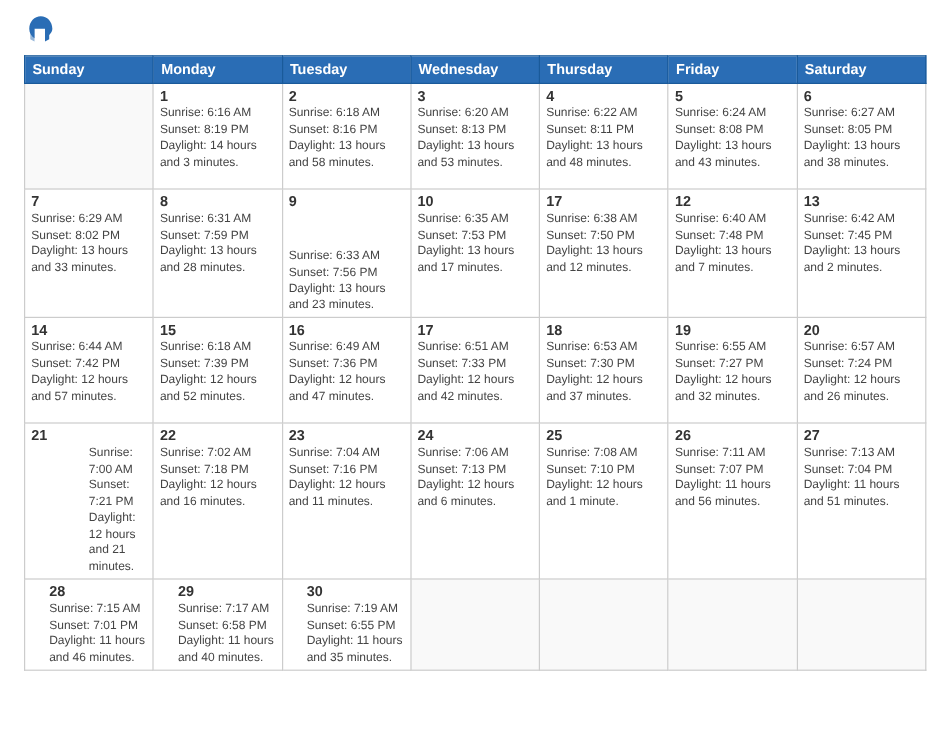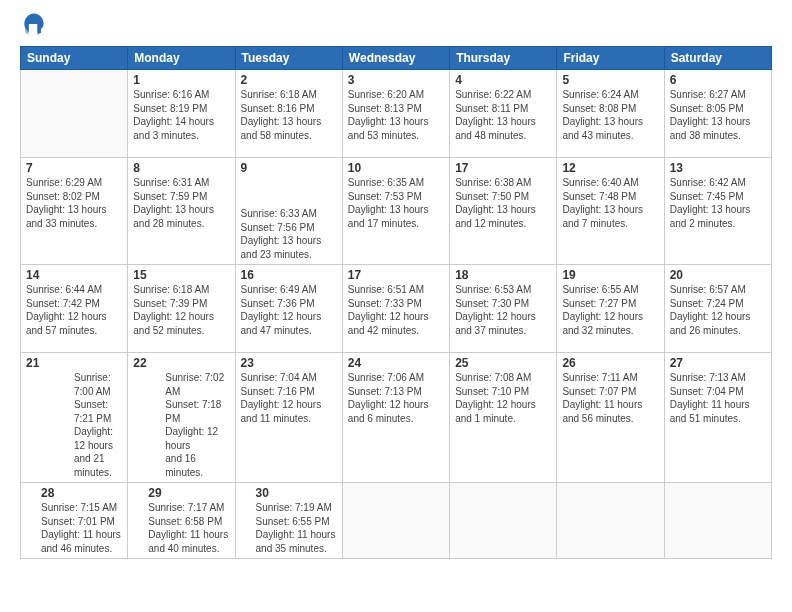--- a/index.html
+++ b/index.html
@@ -289,21 +289,21 @@
         <tr>
           <td>
             <span class="day-num">21</span>
             <div class="day-info" style="white-space: pre-line; margin-left: 48px;">Sunrise: 7:00 AM
 Sunset: 7:21 PM
 Daylight: 12 hours
 and 21 minutes.</div>
           </td>
           <td>
             <span class="day-num">22</span>
-            <div class="day-info" style="white-space: pre-line; margin-left: 32px;">Sunrise: 7:02 AM
+            <div class="day-info" style="white-space: pre-line;">Sunrise: 7:02 AM
 Sunset: 7:18 PM
 Daylight: 12 hours
 and 16 minutes.</div>
           </td>
           <td>
             <span class="day-num">23</span>
             <div class="day-info" style="white-space: pre-line;">Sunrise: 7:04 AM
 Sunset: 7:16 PM
 Daylight: 12 hours
 and 11 minutes.</div>

